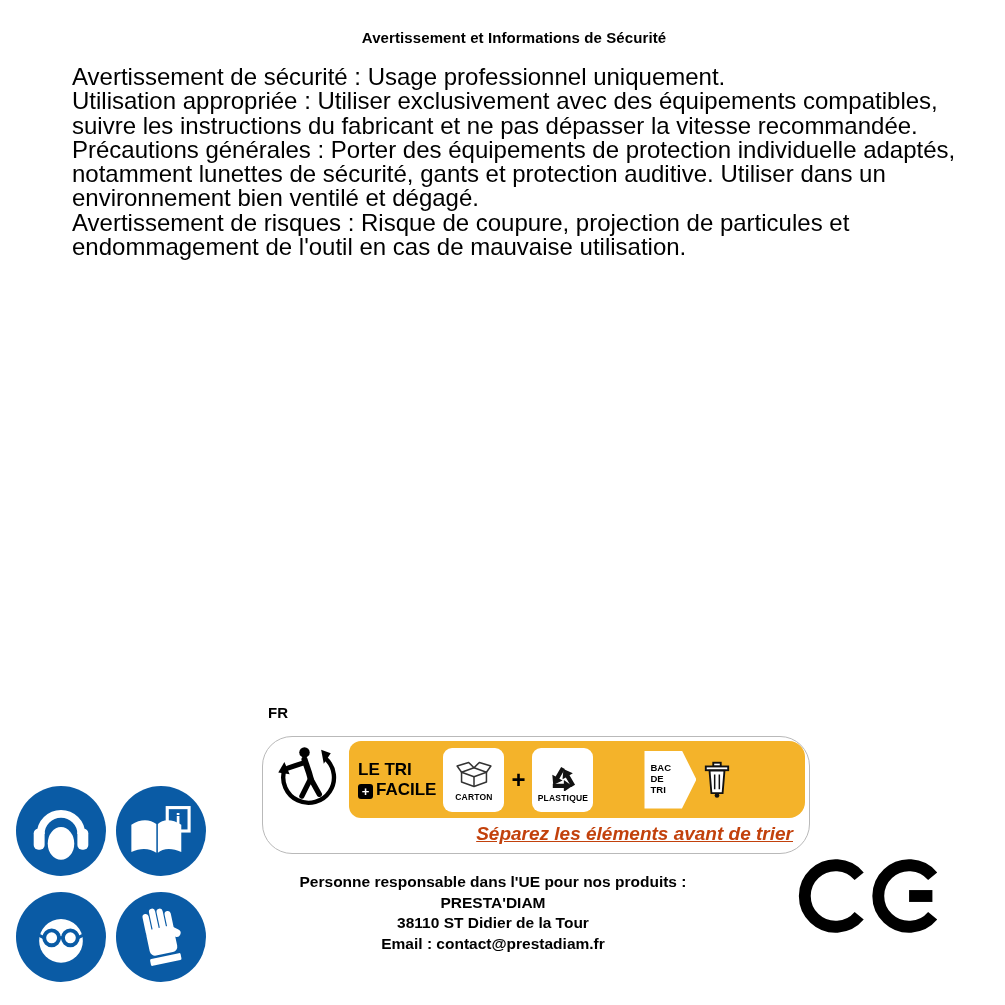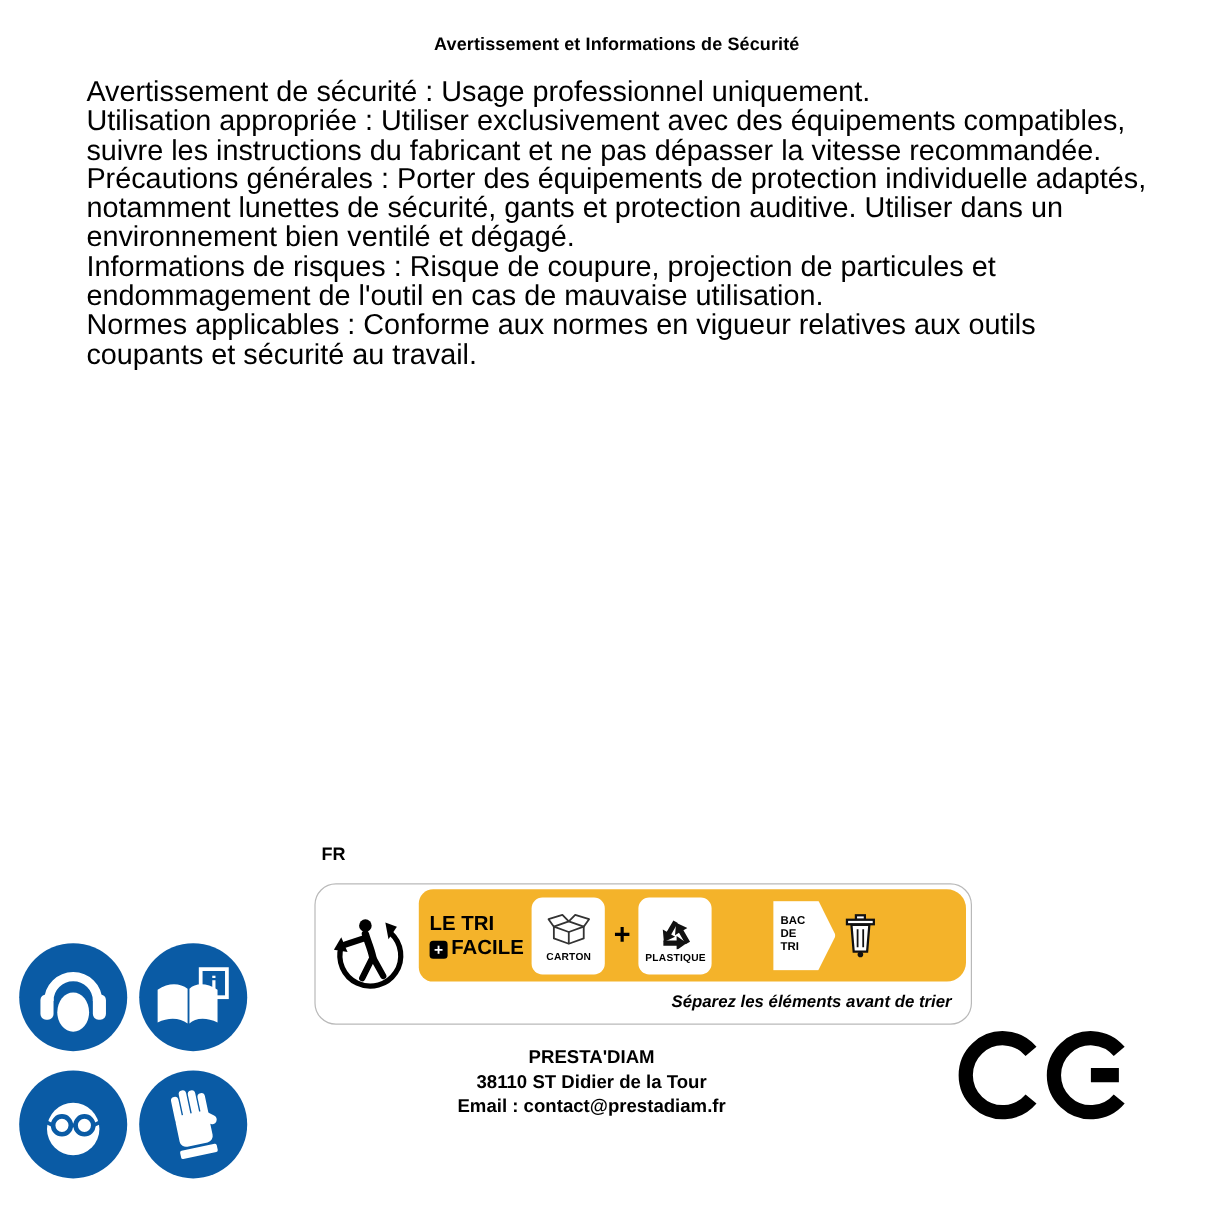--- a/index.html
+++ b/index.html
@@ -26,22 +26,22 @@
   .m-icon{
     width:90px;height:90px;border-radius:50%;
     background:var(--mandatory_blue,#0a5ba5);
     display:flex;align-items:center;justify-content:center;
   }
 
   
   .fr-code{position:absolute;left:268px;top:704px;font-size:15px;font-weight:bold;}
   .tri-label{
     position:absolute;left:262px;top:736px;width:548px;height:118px;
-    background:#fff;border:1.5px solid #b9b9b9;border-radius:18px;
-    display:flex;align-items:center;padding:4px;box-sizing:border-box;
+    background:#fff;border:1.5px solid #b9b9b9;border-radius:30px;
+    display:flex;align-items:flex-start;padding:4px;box-sizing:border-box;
   }
   .triman-zone{width:82px;display:flex;align-items:center;justify-content:center;}
   .label-right{flex:1;display:flex;flex-direction:column;}
   .yellow-band{
     height:77px;background:var(--info_tri_yellow,#f4b32a);
     border-radius:12px 16px 16px 12px;
     display:flex;align-items:center;gap:7px;padding:0 8px 0 9px;box-sizing:border-box;
   }
   .letri{font-weight:800;font-size:17px;line-height:1.15;white-space:nowrap;}
   .letri .plusbox{
@@ -57,21 +57,21 @@
   .plus-sep{font-size:24px;font-weight:bold;line-height:1;}
   .bac-arrow{
     width:52px;height:58px;background:#fff;
     clip-path:polygon(0 0,72% 0,100% 50%,72% 100%,0 100%);
     display:flex;flex-direction:column;align-items:flex-start;justify-content:center;
     padding-left:6px;box-sizing:border-box;
     font-size:9.5px;font-weight:800;line-height:1.15;margin-left:44px;
   }
   .tagline-row{
     height:31px;display:flex;align-items:center;justify-content:flex-end;
-    padding-right:12px;font-style:italic;font-weight:bold;font-size:14px;color:#000000;
+    padding-right:12px;font-style:italic;font-weight:bold;font-size:19px;color:#c2410c;text-decoration:underline;
   }
 
   
   .responsible{
     position:absolute;left:262px;top:872px;width:462px;text-align:center;
     font-size:15.5px;font-weight:bold;line-height:20.6px;
   }
   .responsible div{white-space:nowrap;}
 
   
@@ -81,22 +81,21 @@
 <body>
 
 <div class="page" style="--mandatory_blue: #0a5ba5; --info_tri_yellow: #f4b32a; --ink_black: #000000;">
 
   <div class="title">Avertissement et Informations de Sécurité</div>
 
   <div class="body-text">
     <p>Avertissement de sécurité : Usage professionnel uniquement.</p>
     <p>Utilisation appropriée : Utiliser exclusivement avec des équipements compatibles, suivre les instructions du fabricant et ne pas dépasser la vitesse recommandée.</p>
     <p>Précautions générales : Porter des équipements de protection individuelle adaptés, notamment lunettes de sécurité, gants et protection auditive. Utiliser dans un environnement bien ventilé et dégagé.</p>
-    <p>Informations de risques : Risque de coupure, projection de particules et endommagement de l'outil en cas de mauvaise utilisation.</p>
-    <p>Normes applicables : Conforme aux normes en vigueur relatives aux outils coupants et sécurité au travail.</p>
+    <p>Avertissement de risques : Risque de coupure, projection de particules et endommagement de l'outil en cas de mauvaise utilisation.</p>
   </div>
 
   <div class="safety-icons">
 
     <div class="m-icon">
       <svg viewBox="0 0 100 100" width="78" height="78">
         <ellipse cx="50" cy="66" rx="17" ry="21" fill="#fff"></ellipse>
         <path d="M24 54 A26 26 0 0 1 76 54" stroke="#fff" stroke-width="10" fill="none"></path>
         <rect x="15" y="47" width="14" height="27" rx="6" fill="#fff"></rect>
         <rect x="71" y="47" width="14" height="27" rx="6" fill="#fff"></rect>
@@ -199,20 +198,21 @@
           <path d="M12.5 14 V30 M17.5 14 V30" stroke-width="1.6"></path>
           <circle cx="15" cy="36.5" r="2.5" fill="#111" stroke="none"></circle>
         </svg>
       </div>
 
       <div class="tagline-row">Séparez les éléments avant de trier</div>
     </div>
   </div>
 
   <div class="responsible">
+    <div>Personne responsable dans l'UE pour nos produits :</div>
     <div>PRESTA'DIAM</div>
     <div>38110 ST Didier de la Tour</div>
     <div>Email : contact@prestadiam.fr</div>
   </div>
 
   <div class="ce-mark">
     <svg viewBox="0 0 340 200" width="150" height="88">
       <path d="M138.6 145 A70 70 0 1 1 138.6 55" fill="none" stroke="#000" stroke-width="27"></path>
       <path d="M305.6 145 A70 70 0 1 1 305.6 55" fill="none" stroke="#000" stroke-width="27"></path>
       <path d="M252 100 H305" stroke="#000" stroke-width="27"></path>

